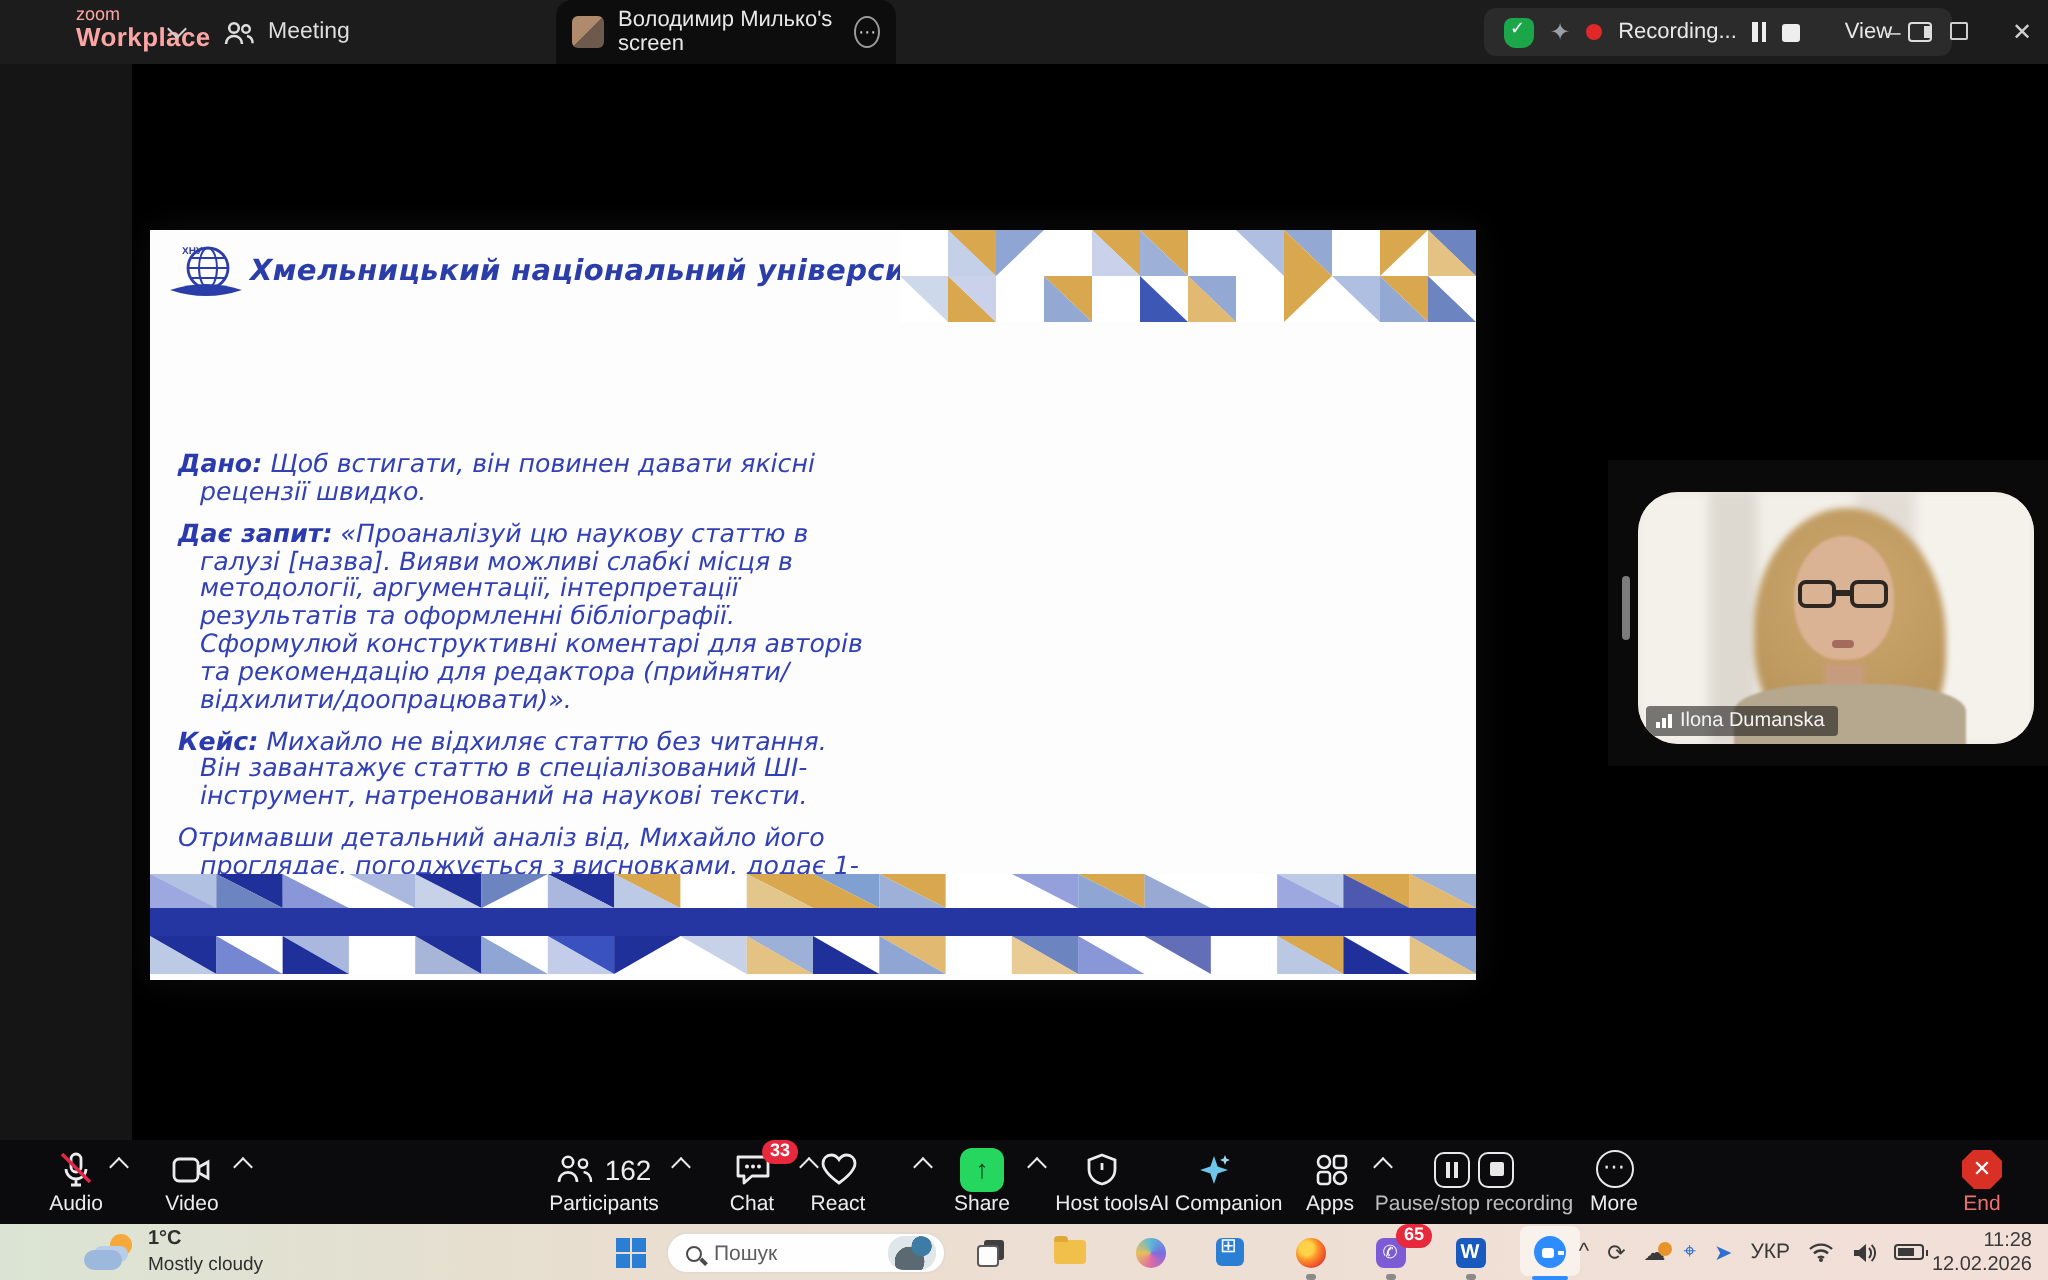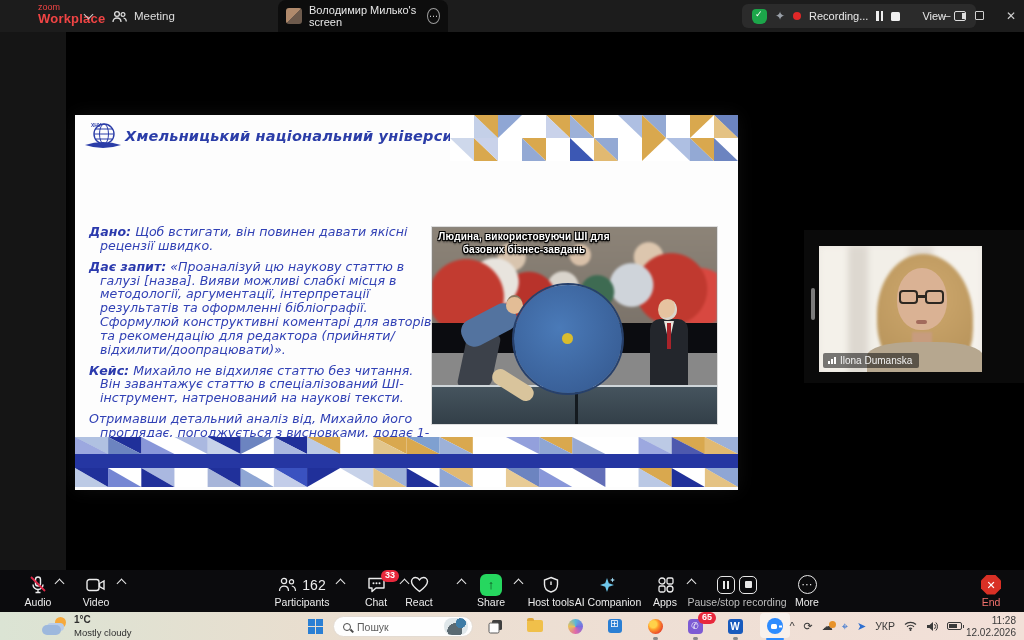--- a/index.html
+++ b/index.html
@@ -3,21 +3,21 @@
 <meta charset="utf-8">
 <style>
   * { margin:0; padding:0; box-sizing:border-box; }
   html,body { width:1024px; height:640px; overflow:hidden; background:#000;
     font-family:"Liberation Sans","DejaVu Sans",sans-serif; }
   .abs { position:absolute; }
   #stage { position:relative; width:1024px; height:640px; background:#000; }
 
   
   #titlebar { position:absolute; left:0; top:0; width:1024px; height:32px; background:#1c1c1c; }
-  .logo-wrap { position:absolute; left:38px; top:3px; color:#ef4444; line-height:1; }
+  .logo-wrap { position:absolute; left:38px; top:3px; color:#fca5a5; line-height:1; }
   .logo-top { font-size:9px; display:block; }
   .logo-bottom { font-size:13px; font-weight:bold; display:block; letter-spacing:.2px; }
   .chev { display:inline-block; width:7px; height:7px; border-left:1.6px solid #cfcfcf; border-top:1.6px solid #cfcfcf; }
   .chev-down { transform:rotate(225deg); }
   .chev-up { transform:rotate(45deg); border-color:#e8e8e8; }
   #ws-chevron { position:absolute; left:85px; top:11px; }
   .tab-meeting { position:absolute; left:112px; top:0; height:32px; display:flex; align-items:center; gap:7px; color:#dedede; font-size:11.5px; }
   .tab-active { position:absolute; left:278px; top:0; width:170px; height:32px; background:#0d0d0d; border-radius:8px 8px 0 0; display:flex; align-items:center; gap:7px; padding:0 8px; color:#e8e8e8; font-size:11px; }
   .tab-avatar { width:16px; height:16px; border-radius:3px; background:linear-gradient(135deg,#b08a6c 0 50%,#6d5a4c 50% 100%); flex:none; }
   .tab-ellipsis { margin-left:auto; width:16px; height:16px; border:1px solid #9a9a9a; border-radius:50%; color:#cfcfcf; font-size:9px; line-height:14px; text-align:center; }
@@ -79,21 +79,21 @@
   .pp-ball { position:absolute; left:130px; top:106px; width:11px; height:11px; border-radius:50%; background:#d8bc2e; }
   .meme-caption { position:absolute; left:6px; top:4px; width:172px; text-align:center; color:#fff; font-size:10px; font-weight:bold; line-height:1.25; letter-spacing:.2px;
       text-shadow:-1px -1px 0 #000,1px -1px 0 #000,-1px 1px 0 #000,1px 1px 0 #000,0 2px 2px #000; }
 
   .mosaic-tr { position:absolute; right:0; top:0; }
   .mosaic-bottom { position:absolute; left:0; top:322px; width:663px; height:50px; }
 
   
   #video-tile { position:absolute; left:804px; top:230px; width:220px; height:153px; background:#0a0a0a; }
   .drag-handle { position:absolute; left:7px; top:58px; width:4px; height:32px; background:#7c7c7c; border-radius:2px; }
-  .video-frame { position:absolute; left:15px; top:16px; width:163px; height:126px; background:#e9e5df; overflow:hidden; }
+  .video-frame { position:absolute; left:15px; top:16px; width:198px; height:126px; background:#e9e5df; overflow:hidden;border-radius:20px; }
   .vf-bg { position:absolute; inset:0; background:linear-gradient(90deg,#f4f1ea 0 18%,#ddd8d0 18% 30%,#f2efe8 30% 55%,#e2dcd4 55% 70%,#f5f2ec 70% 100%); filter:blur(3px); }
   .vf-hair { position:absolute; left:58px; top:8px; width:96px; height:125px; border-radius:48% 52% 40% 46%; background:radial-gradient(circle at 50% 35%, #cfa96e, #b08d55); filter:blur(1.5px); }
   .vf-face { position:absolute; left:78px; top:22px; width:50px; height:62px; border-radius:50% 50% 46% 46%; background:#dab294; filter:blur(.4px); }
   .vf-glass { position:absolute; top:44px; width:19px; height:14px; border:2.5px solid #2c2721; border-radius:4px; }
   .vf-bridge { position:absolute; left:99px; top:49px; width:8px; height:2.5px; background:#2c2721; }
   .vf-mouth { position:absolute; left:97px; top:74px; width:11px; height:4px; border-radius:2px; background:#a36b5c; }
   .vf-sweater { position:absolute; left:48px; top:96px; width:116px; height:34px; border-radius:40% 40% 0 0; background:#b6a78f; filter:blur(.6px); }
   .vf-neck { position:absolute; left:93px; top:86px; width:20px; height:16px; background:#c79c7e; filter:blur(1px); }
   .name-tag { position:absolute; left:4px; bottom:4px; background:rgba(15,15,15,.55); color:#f2f2f2; font-size:10px; padding:2px 7px 2px 5px; display:flex; align-items:center; gap:4px; border-radius:2px; }
   .sig-bars { display:inline-flex; align-items:flex-end; gap:1px; }
@@ -245,36 +245,20 @@
     </svg>
 
 
     <div class="body-col hand">
       <p><b>Дано:</b> <span>Щоб встигати, він повинен давати якісні рецензії швидко.</span></p>
       <p><b>Дає запит:</b> <span>«Проаналізуй цю наукову статтю в галузі [назва]. Вияви можливі слабкі місця в методології, аргументації, інтерпретації результатів та оформленні бібліографії. Сформулюй конструктивні коментарі для авторів та рекомендацію для редактора (прийняти/відхилити/доопрацювати)».</span></p>
       <p><b>Кейс:</b> <span>Михайло не відхиляє статтю без читання. Він завантажує статтю в спеціалізований ШІ-інструмент, натренований на наукові тексти.</span></p>
       <p><span>Отримавши детальний аналіз від, Михайло його проглядає, погоджується з висновками, додає 1-2 своїх зауваження і надсилає експертну рецензію.</span></p>
     </div>
 
-    <div id="photo">
-      <div class="crowd"></div>
-      <div class="banner"></div>
-      <div class="gates-legs"></div>
-      <div class="gates-torso"></div>
-      <div class="gates-head"></div>
-      <div class="buffett-body"></div>
-      <div class="buffett-shirt"></div>
-      <div class="buffett-tie"></div>
-      <div class="buffett-head"></div>
-      <div class="pp-table"></div>
-      <div class="paddle-handle"></div>
-      <div class="paddle"></div>
-      <div class="pp-ball"></div>
-      <div class="meme-caption">Людина, використовуючи ШІ для базових бізнес-завдань</div>
-    </div>
 
     <svg class="mosaic-bottom" viewBox="0 0 660 50" preserveAspectRatio="none">
       <rect width="660" height="50" fill="#fff"></rect>
       <path d="M0 0h33v17z" fill="#8fa6d4" opacity=".7"></path>
         <path d="M0 0v17h33z" fill="#3a52c0" opacity=".5"></path>
       <path d="M33 0h33v17z" fill="#20309a"></path>
         <path d="M33 0v17h33z" fill="#6c84c0"></path>
       <path d="M66 0l33 17H66z" fill="#3a52c0" opacity=".6"></path>
       <path d="M99 0h33v17z" fill="#aab8e0"></path>
       <path d="M132 0h33v17z" fill="#20309a"></path>

